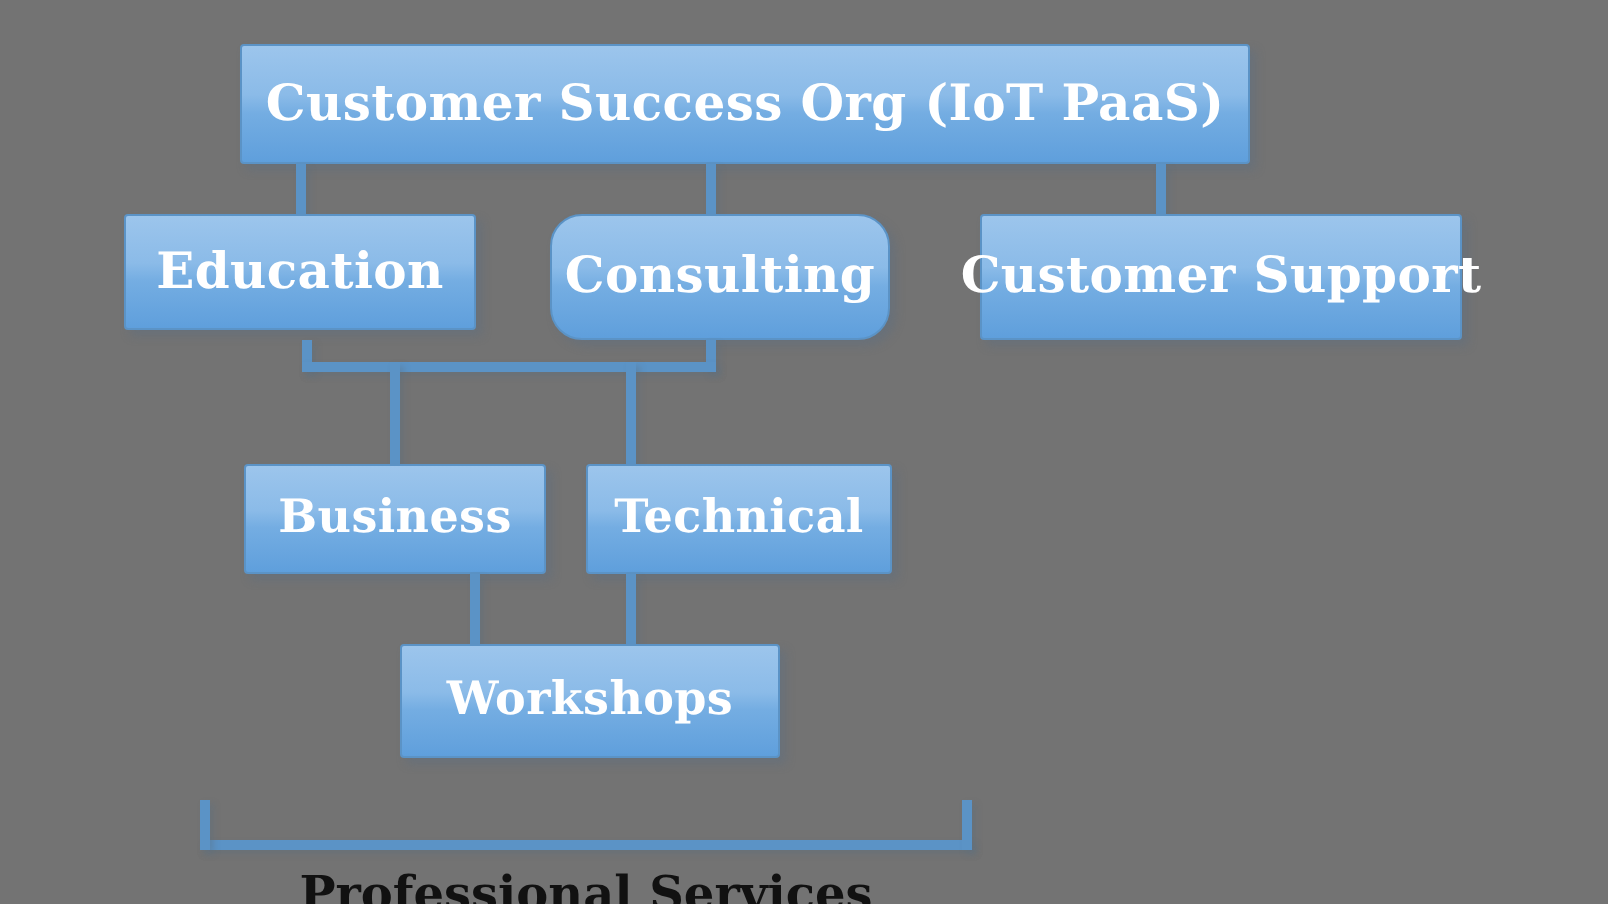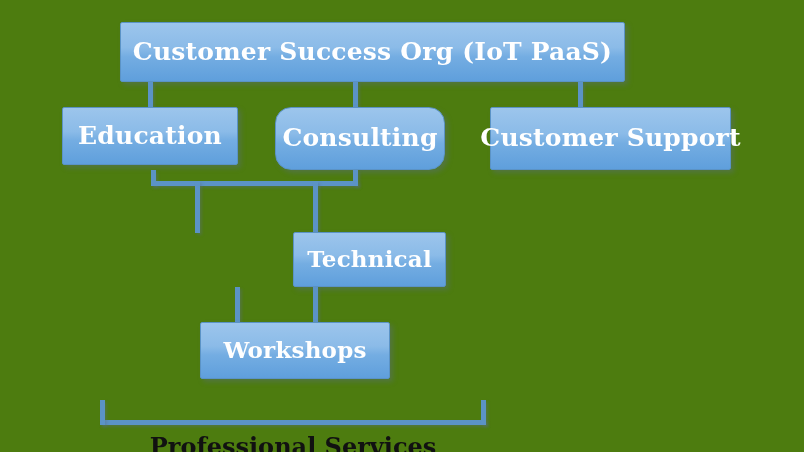--- a/index.html
+++ b/index.html
@@ -4,21 +4,21 @@
 <style>
   html, body {
     margin: 0;
     padding: 0;
     background: #ffffff;
   }
   #canvas {
     position: relative;
     width: 804px;
     height: 452px;
-    background: #4d7c0f;
+    background: #737373;
     overflow: hidden;
     font-family: "DejaVu Serif", "Liberation Serif", serif;
   }
 
   
   .node {
     position: absolute;
     box-sizing: border-box;
     display: flex;
     align-items: center;
@@ -83,20 +83,23 @@
   </div>
 
   <div class="bracket-arm" style="left:151px; top:170px; height:16px;"></div>
   <div class="bracket-arm" style="left:353px; top:170px; height:16px;"></div>
 
   <div class="conn conn-h" style="left:151px; top:181px; width:207px;"></div>
 
   <div class="conn conn-v" style="left:195px; top:181px; height:52px;"></div>
   <div class="conn conn-v" style="left:313px; top:181px; height:52px;"></div>
 
+  <div class="node" style="left:122px; top:232px; width:151px; height:55px; font-size:23px;">
+    <span>Business</span>
+  </div>
 
   <div class="node" style="left:293px; top:232px; width:153px; height:55px; font-size:23px;">
     <span>Technical</span>
   </div>
 
   <div class="conn conn-v" style="left:235px; top:287px; height:37px;"></div>
   <div class="conn conn-v" style="left:313px; top:287px; height:37px;"></div>
 
   <div class="node" style="left:200px; top:322px; width:190px; height:57px; font-size:23px;">
     <span>Workshops</span>

